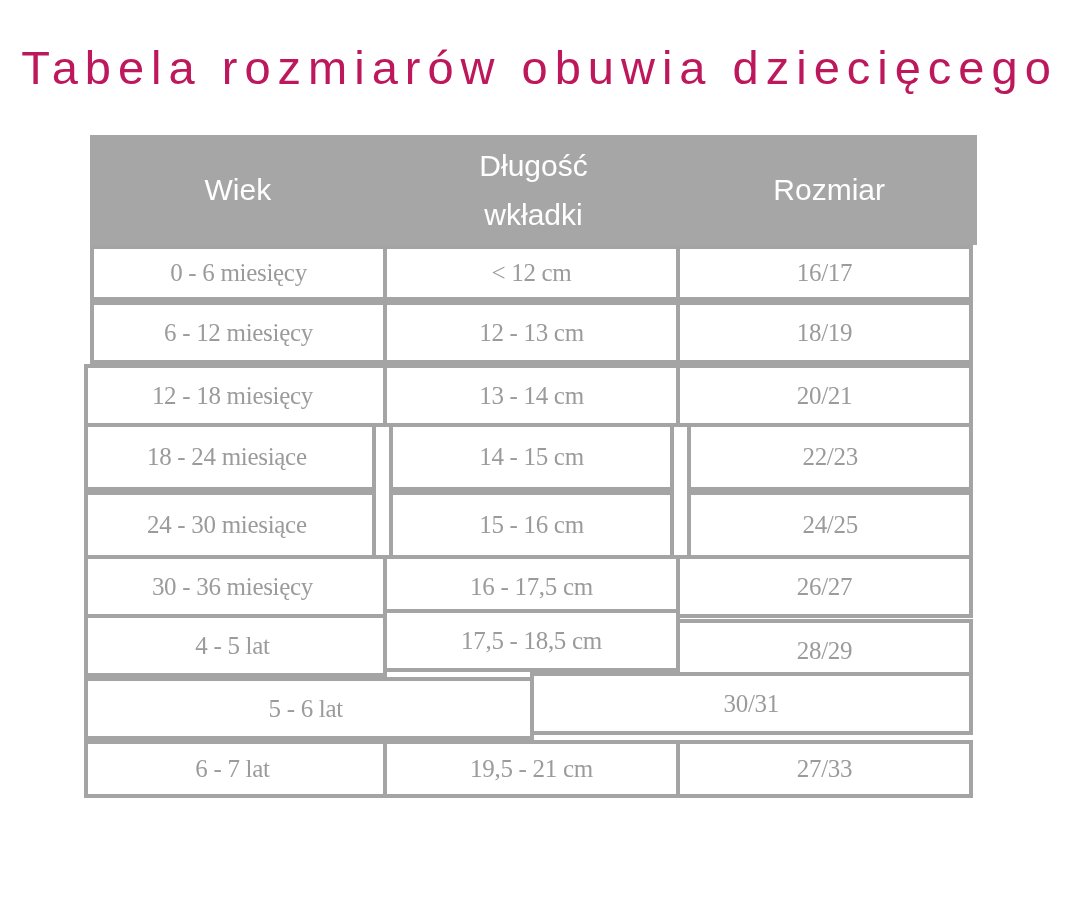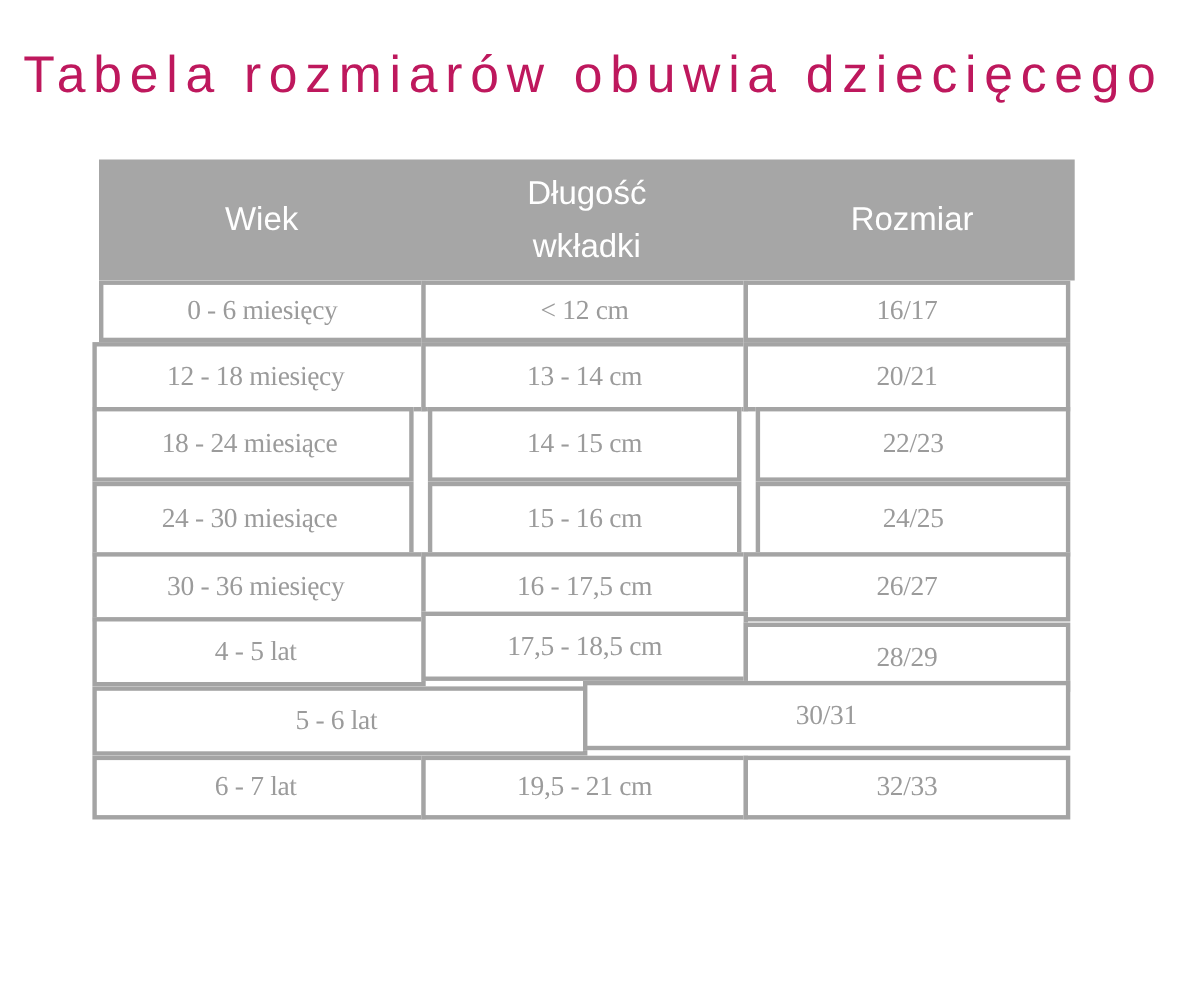--- a/index.html
+++ b/index.html
@@ -25,21 +25,21 @@
     padding-top: 40px;
     text-align: center;
     font-size: 47px;
     font-weight: 400;
     letter-spacing: 7px;
     color: #be185d;
     white-space: nowrap;
   }
   
   .size-table {
-    margin: 50px 0 0 90px;
+    margin: 40px 0 0 90px;
     width: 887px;
   }
   .thead {
     display: flex;
     width: 887px;
     height: 110px;
     background: #a6a6a6;
     box-sizing: border-box;
   }
   .th {
@@ -111,20 +111,25 @@
         <span>Rozmiar</span>
       </div>
     </div>
 
     <div class="trow first r1">
       <div class="td">0 - 6 miesięcy</div>
       <div class="td">&lt; 12 cm</div>
       <div class="td">16/17</div>
     </div>
 
+    <div class="trow thick r2">
+      <div class="td">6 - 12 miesięcy</div>
+      <div class="td">12 - 13 cm</div>
+      <div class="td">18/19</div>
+    </div>
 
     <div class="trow thick shift r3">
       <div class="td">12 - 18 miesięcy</div>
       <div class="td">13 - 14 cm</div>
       <div class="td">20/21</div>
     </div>
 
     <div class="trow shift r4">
       <div class="td">18 - 24 miesiące</div>
       <div class="td">14 - 15 cm</div>
@@ -150,17 +155,17 @@
     </div>
 
     <div class="trow thick shift r8">
       <div class="td">5 - 6 lat</div>
       <div class="td nudge-up-s">30/31</div>
     </div>
 
     <div class="trow thick shift last r9">
       <div class="td">6 - 7 lat</div>
       <div class="td">19,5 - 21 cm</div>
-      <div class="td">32/33</div>
+      <div class="td">27/33</div>
     </div>
 
   </div>
 </div>
 
 </body></html>

